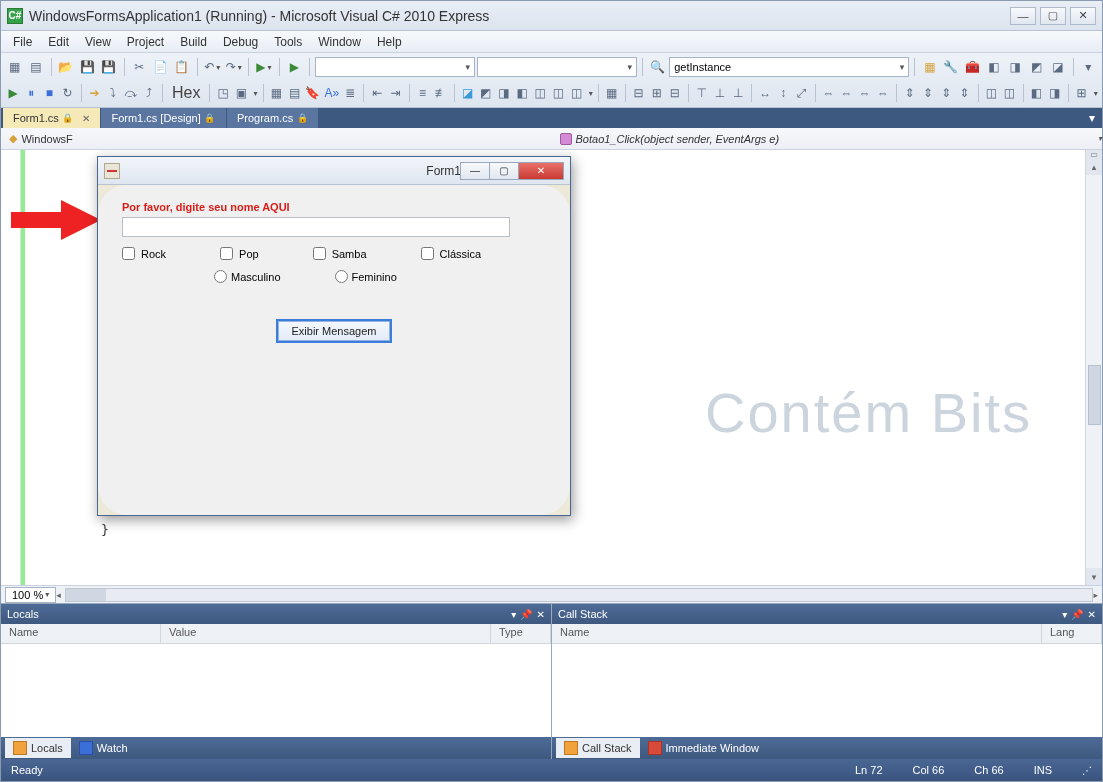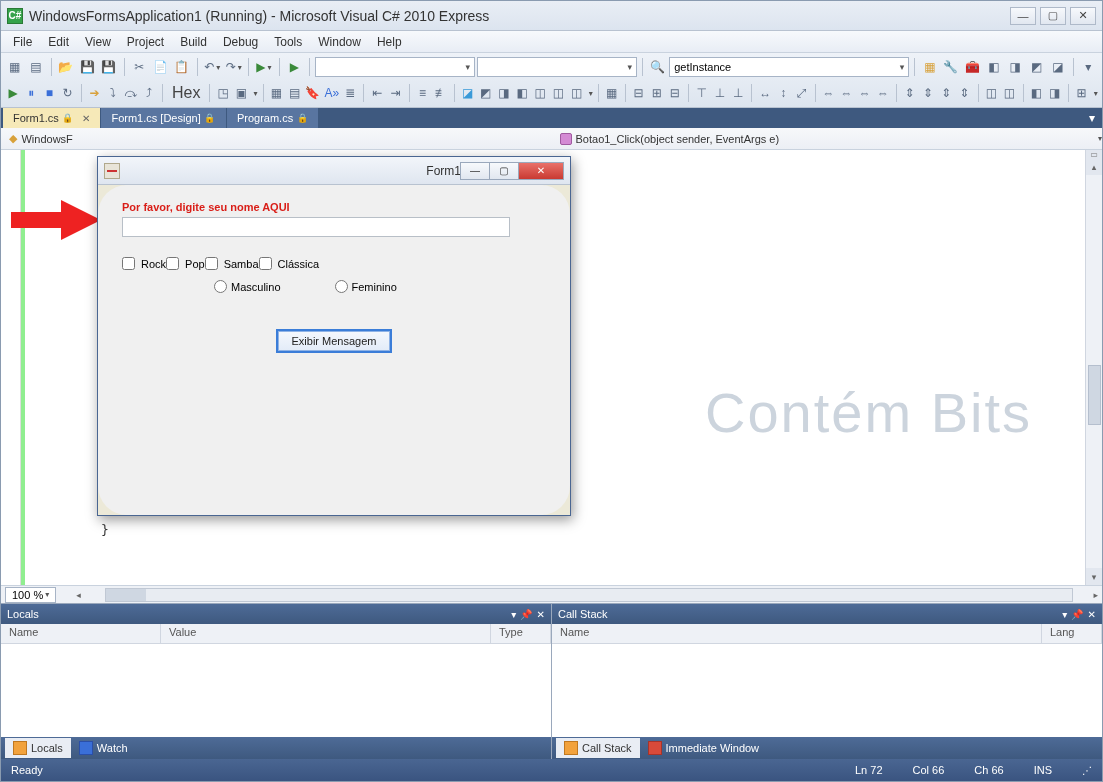--- a/index.html
+++ b/index.html
@@ -30,38 +30,38 @@
 
 .doctabs { height:20px; background:#3e597f; display:flex; align-items:flex-end; padding-left:2px;}
 .tab { height:20px; padding:2px 10px; background:#5975a0; color:#fff; font-size:11px; display:flex;align-items:center;gap:4px;margin-right:1px;}
 .tab.active { background:#f6e9b8; color:#333;}
 .tab .lock{font-size:9px;}
 .tab .x{font-size:10px;color:#666;margin-left:4px;}
 
 
 .navbar { height:22px; background:linear-gradient(#f7f8fa,#eceff5); border-bottom:1px solid #c9d2de; display:flex; align-items:center; font-size:11px; color:#333;}
 .navbar .left{flex:0 0 50%;padding-left:8px;display:flex;align-items:center;gap:4px;}
-.navbar .right{flex:1;padding-left:8px;display:flex;align-items:center;gap:4px;}
+.navbar .right{flex:1;padding-left:8px;display:flex;align-items:center;gap:4px;font-style:italic;}
 .navbar .method-icon{width:12px;height:12px;background:#d48ad4;border:1px solid #a05aa0;border-radius:2px;}
 
 
 .editor-area { flex:1; position:relative; background:#fff; overflow:hidden;}
 .code-surface{position:absolute;left:0;top:0;right:0;bottom:0;padding-left:40px;font-family:Consolas,monospace;font-size:13px;color:#333;white-space:pre;line-height:16px;}
 .code-surface .gutter{position:absolute;left:0;top:0;width:20px;height:100%;border-right:1px solid #ddd;}
 .code-surface .greenbar{position:absolute;left:20px;top:0;width:4px;height:100%;background:#90ee90;}
 
 
 .watermark{position:absolute;right:70px;top:230px;font-size:56px;color:#ccd4dd;font-weight:300;letter-spacing:2px;pointer-events:none;}
 
 
 .red-arrow{position:absolute;left:10px;top:50px;width:90px;height:40px;}
 .red-arrow svg{width:100%;height:100%;}
 
 
-.zoombar{height:18px;background:#eef1f6;border-top:1px solid #c9d2de;display:flex;align-items:center;font-size:11px;padding:0 4px;gap:20px;}
+.zoombar{height:18px;background:#eef1f6;border-top:1px solid #c9d2de;display:flex;align-items:center;font-size:11px;padding:0 4px;gap:0;}
 .zoombar .zoom-combo{border:1px solid #a7b4c6;background:#fff;padding:0 6px;height:16px;display:flex;align-items:center;}
 .zoombar .scrollbar{flex:1;height:14px;background:#e8ecf2;border:1px solid #c0c8d4;margin-left:4px;position:relative;}
 .zoombar .scrollbar .thumb{position:absolute;left:0;top:0;width:40px;height:100%;background:#cfd7e2;}
 
 
 .panels{height:156px;display:flex;background:#fff;border-top:1px solid #9aa8bc;}
 .panel{flex:1;display:flex;flex-direction:column;border-right:1px solid #9aa8bc;}
 .panel:last-child{border-right:none;}
 .panel-header{height:20px;background:linear-gradient(#4e6b97,#3e597f);color:#fff;font-size:11px;display:flex;align-items:center;padding:0 6px;justify-content:space-between;}
 .panel-header .title{}
@@ -86,21 +86,21 @@
 .runform-title .ftxt{flex:1;font-size:12px;color:#333;}
 .rf-controls{display:flex;gap:0;}
 .rf-btn{width:30px;height:18px;border:1px solid #9aa8bc;background:linear-gradient(#f7f9fc,#e1e7f0);display:flex;align-items:center;justify-content:center;font-size:10px;color:#333;margin-left:-1px;}
 .rf-btn.close{background:linear-gradient(#e9716a,#c93a32);color:#fff;width:46px;}
 .runform-body{flex:1;padding:16px 24px;position:relative;background:#f0f0f0;border-radius:29px;}
 
 .lbl-error{color:#d91e18;font-weight:bold;font-size:11px;margin-bottom:4px;}
 .txt-input{width:388px;height:20px;border:1px solid #b8bfc7;background:#fff;padding:2px 4px;font-size:11px;}
 
 .section-label{font-weight:bold;font-size:11px;color:#222;margin-top:72px;}
-.checkrow{display:flex;margin-top:20px;font-size:11px;align-items:center;}
+.checkrow{display:flex;gap:54px;margin-top:10px;font-size:11px;align-items:center;}
 .cb{display:flex;align-items:center;gap:6px;}
 .cb input{width:13px;height:13px;}
 
 .section-label2{font-weight:bold;font-size:11px;color:#222;margin-top:28px;margin-left:22px;}
 .radiorow{display:flex;gap:54px;margin-top:10px;margin-left:92px;font-size:11px;}
 .rb{display:flex;align-items:center;gap:4px;}
 .rb input{width:13px;height:13px;}
 
 .btn-submit{margin:36px auto 0;display:block;padding:4px 14px;border:2px solid #3b7dd8;background:linear-gradient(#f5f8fd,#e2ebf8);font-size:11px;color:#222;box-shadow:0 0 0 1px #8fb3e6 inset;}
 

